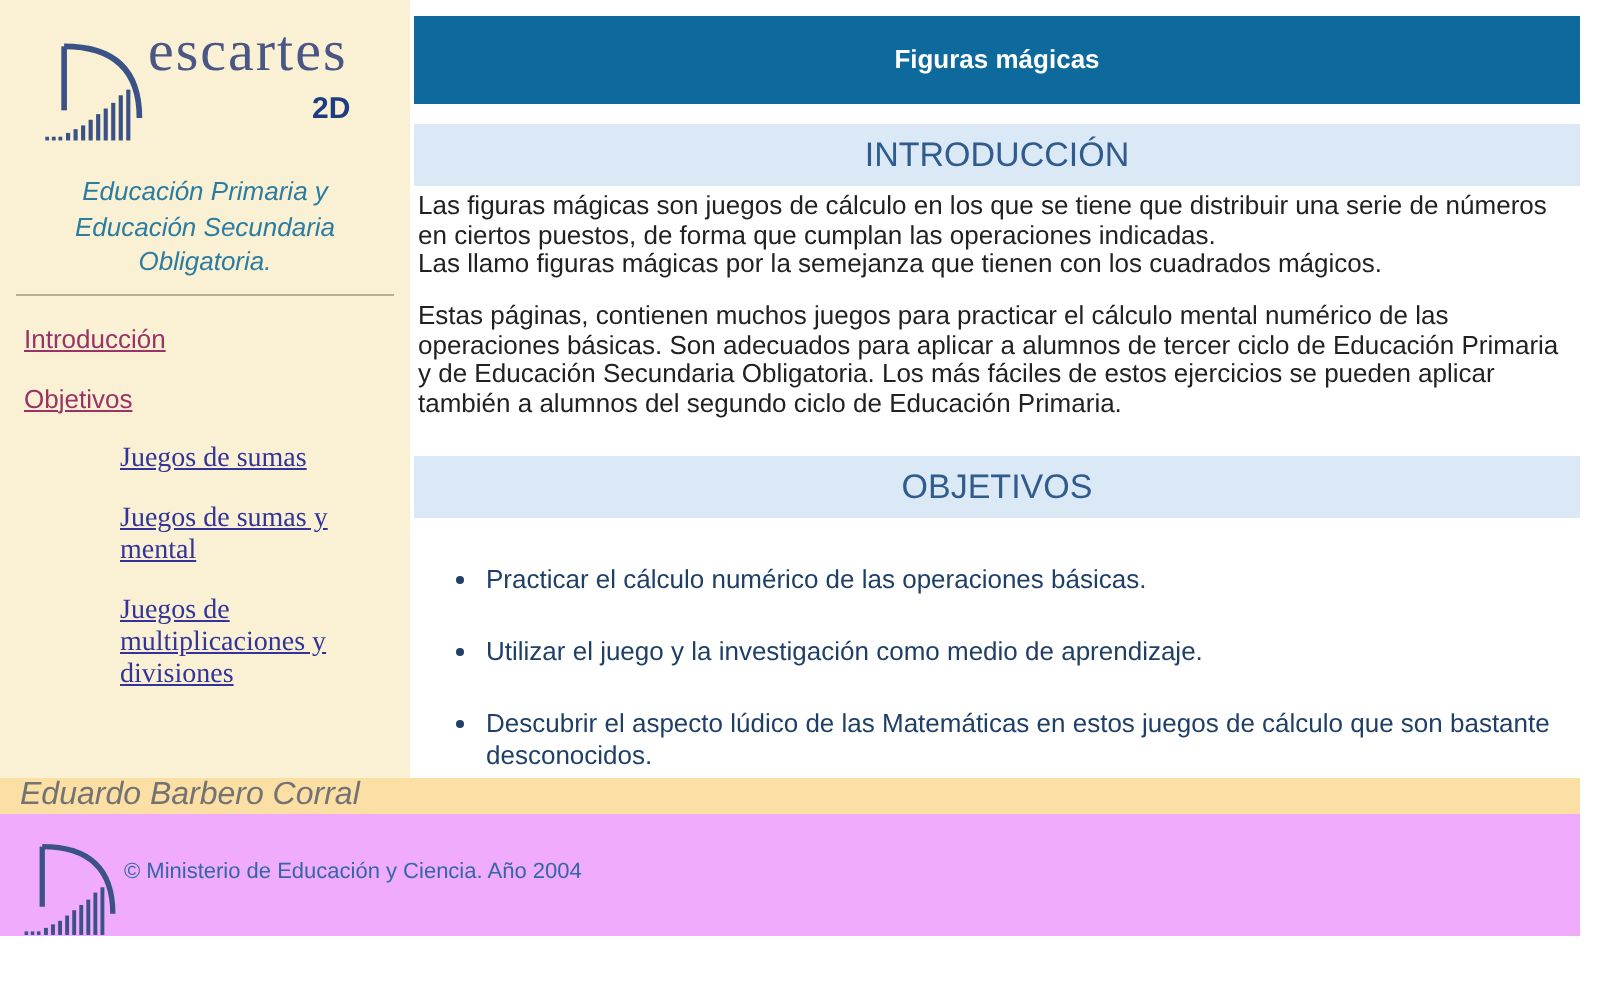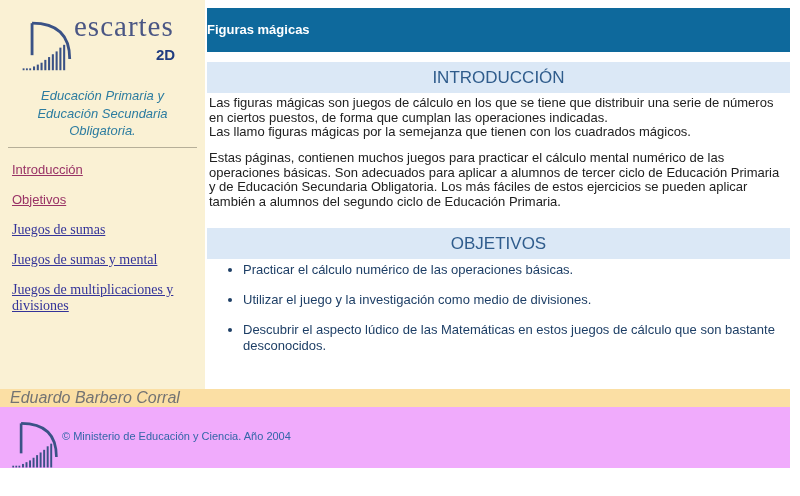--- a/index.html
+++ b/index.html
@@ -15,36 +15,36 @@
   .logo-2d{position:absolute;left:156px;top:40px;font-size:15px;font-weight:bold;color:#1F3C80;}
   .tagline{margin-top:9px;padding:0 16px;text-align:center;font-style:italic;
            font-size:13px;line-height:1.35;color:#2C7CA0;}
   .side-divider{border:none;border-top:1px solid #B6AF98;margin:7px 8px 0 8px;}
   .index-title{margin-top:12px;text-align:center;font-size:15px;font-weight:bold;
                color:#1563A8;letter-spacing:.5px;}
   .side-links{margin-top:14px;padding-left:12px;padding-right:16px;}
   .side-links a{display:block;text-decoration:underline;cursor:pointer;}
   .link-sans{font-size:13px;line-height:15px;margin-bottom:15px;color:#993366;}
   .link-serif{font-family:"Liberation Serif",serif;font-size:14px;line-height:16px;
-              margin-bottom:14px;color:#333399;}
+              margin-bottom:14px;color:#333399;margin-left:48px;}
 
   
   .title-bar{position:absolute;left:207px;top:8px;width:583px;height:44px;background:#0E699C;
-             color:#ffffff;font-size:13px;font-weight:bold;line-height:44px;}
+             color:#ffffff;font-size:13px;font-weight:bold;text-align:center;line-height:44px;}
   .section-banner{position:absolute;left:207px;width:583px;height:31px;background:#DBE8F6;
                   color:#2F5C8C;font-size:17px;text-align:center;line-height:31px;}
   #banner-intro{top:62px;}
   #banner-objetivos{top:228px;}
   .body-text{position:absolute;left:207px;width:580px;font-size:13px;line-height:14.5px;
              color:#212121;padding-left:2px;}
   #intro-para1{top:96px;}
   #intro-para2{top:151px;}
   #objetivos-list{position:absolute;left:207px;top:262px;width:575px;}
   #objetivos-list ul{margin:0;padding-left:36px;}
-  #objetivos-list li{margin-bottom:14px;font-size:13px;line-height:16px;color:#1E3F66;}
+  #objetivos-list li{margin-bottom:14px;font-size:13px;line-height:16px;color:#1E3F66;margin-top:20px;}
 
   
   .footer-band{position:absolute;left:0;width:790px;background:#FBDFA4;}
   #footer-author-bar{top:389px;height:18px;font-size:16px;font-style:italic;color:#737373;
                      line-height:18px;padding-left:10px;box-sizing:border-box;}
   #footer-main{position:absolute;left:0;top:407px;width:790px;height:66px;background:#f0abfc;}
   #footer-main .logo-d-svg{left:12px;top:4px;width:50px;height:60px;}
   .footer-copy{position:absolute;left:62px;top:23px;font-size:11px;color:#3366A8;}
   #footer-band-bottom{top:473px;height:14px;}
 </style>
@@ -105,21 +105,21 @@
   <div class="body-text" id="intro-para1">
     <span style="display:block">Las figuras mágicas son juegos de cálculo en los que se tiene que distribuir una serie de números en ciertos puestos, de forma que cumplan las operaciones indicadas.</span>
     <span style="display:block">Las llamo figuras mágicas por la semejanza que tienen con los cuadrados mágicos.</span>
   </div>
 
   <div class="section-banner" id="banner-objetivos">OBJETIVOS</div>
 
   <div id="objetivos-list">
     <ul>
       <li>Practicar el cálculo numérico de las operaciones básicas.</li>
-      <li>Utilizar el juego y la investigación como medio de divisiones.</li>
+      <li>Utilizar el juego y la investigación como medio de aprendizaje.</li>
       <li>Descubrir el aspecto lúdico de las Matemáticas en estos juegos de cálculo que son bastante desconocidos.</li>
     </ul>
   </div>
 
   <div class="footer-band" id="footer-author-bar">
     <span>Eduardo Barbero Corral</span>
   </div>
 
   <div id="footer-main">
     <svg class="logo-d-svg" style="position:absolute;" viewBox="0 0 56 68">

